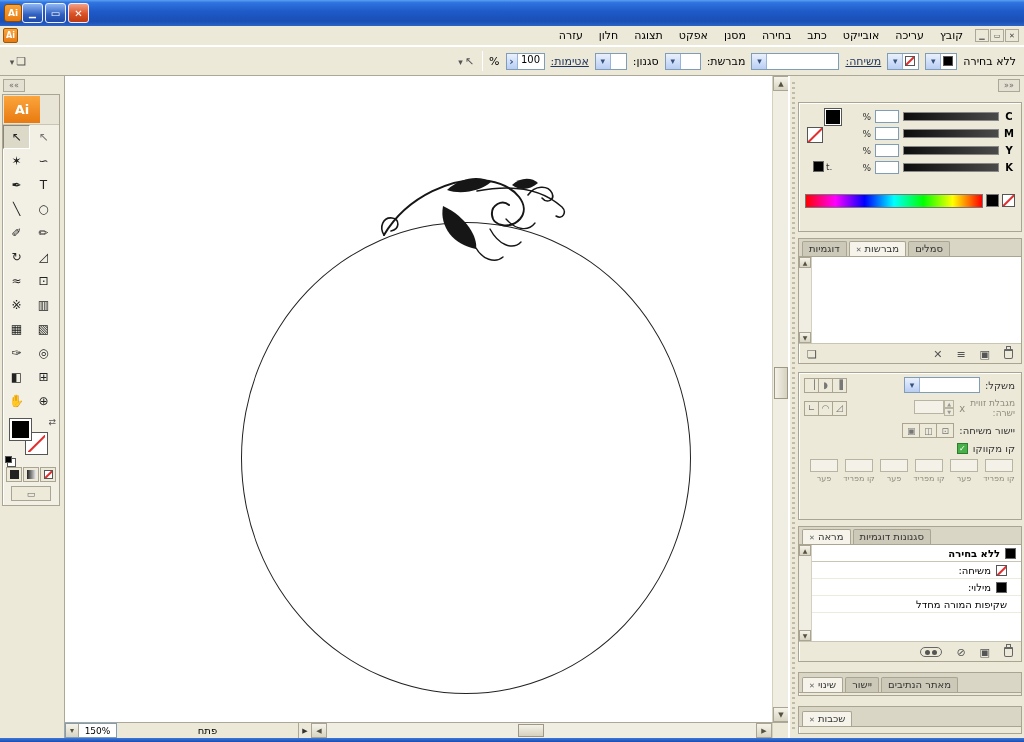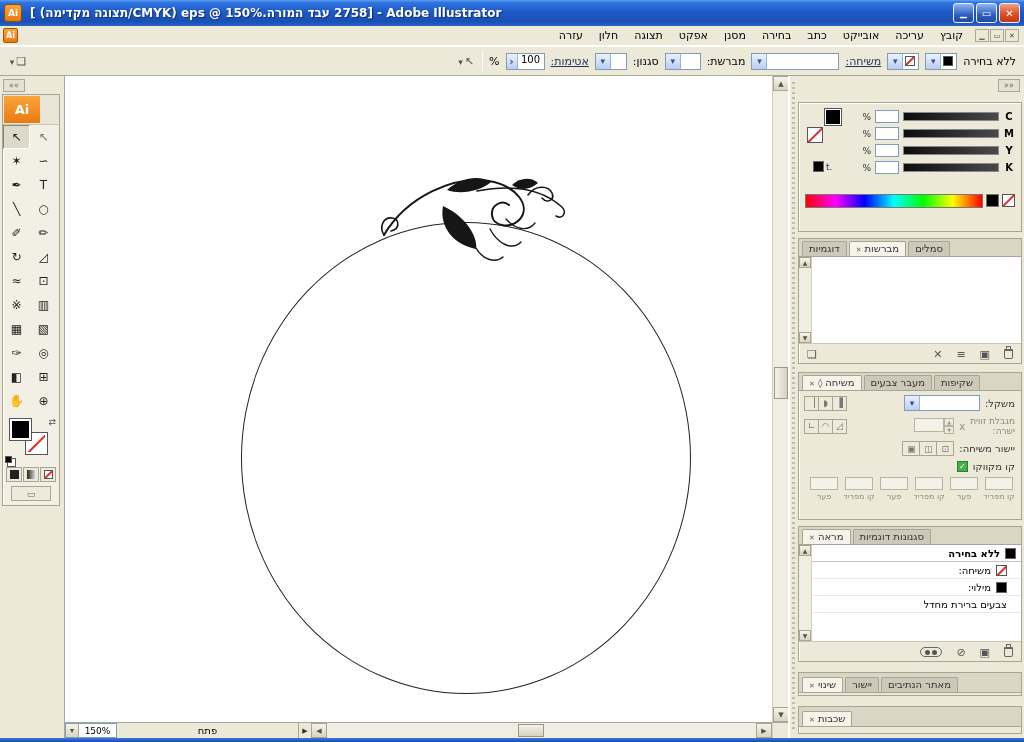--- a/index.html
+++ b/index.html
@@ -225,21 +225,20 @@
 
   
   .gtabs{height:20px;}
   .gtabs .ptabs{height:20px;}
 </style>
 </head>
 <body>
 
 <div class="titlebar">
   <div class="app-icon">Ai</div>
-  <div class="title-text">Adobe Illustrator - [2758 עבד המורה.eps @ 150% (CMYK/תצוגה מקדימה) ]</div>
   <div class="win-btns">
     <div class="wbtn b-min"></div>
     <div class="wbtn b-max"></div>
     <div class="wbtn close b-x"></div>
   </div>
 </div>
 
 <div class="menubar">
   <div class="doc-icon">Ai</div>
   <div class="menu-items">
@@ -474,33 +473,20 @@
         <span class="pficon">✕</span>
         <span class="pficon">≡</span>
         <span class="pficon">▣</span>
         <span class="pficon">
             <span class="trash"></span>
           </span>
       </div>
     </div>
 
     <div class="pgroup" style="top:296px;height:148px;">
-      <div class="ptabs">
-        <div class="ptab active">
-          <span class="tab-x"></span>
-          <span class="tab-d"></span>
-          <span>משיחה</span>
-        </div>
-        <div class="ptab">
-          <span>מעבר צבעים</span>
-        </div>
-        <div class="ptab">
-          <span>שקיפות</span>
-        </div>
-      </div>
       <div class="stroke-body">
         <div class="srow">
           <span class="slabel">משקל:</span>
           <div class="combo" style="width:76px;height:16px;">
             <div class="arr"></div>
             <div class="val"></div>
           </div>
           <span class="spacer"></span>
           <div class="btn-group">
             <div class="sbtn">▕</div>
@@ -591,21 +577,21 @@
           </div>
           <div class="ap-row sub">
             <span class="ap-ic none-sw"></span>
             <span>משיחה:</span>
           </div>
           <div class="ap-row sub">
             <span class="ap-ic ap-black"></span>
             <span>מילוי:</span>
           </div>
           <div class="ap-row sub">
-            <span>צבעים ברירת מחדל</span>
+            <span>שקיפות המורה מחדל</span>
           </div>
         </div>
       </div>
       <div class="pfoot">
         <span class="spacer"></span>
         <span class="pficon">
             <span class="pill">
               <i></i>
               <i></i>
             </span>

